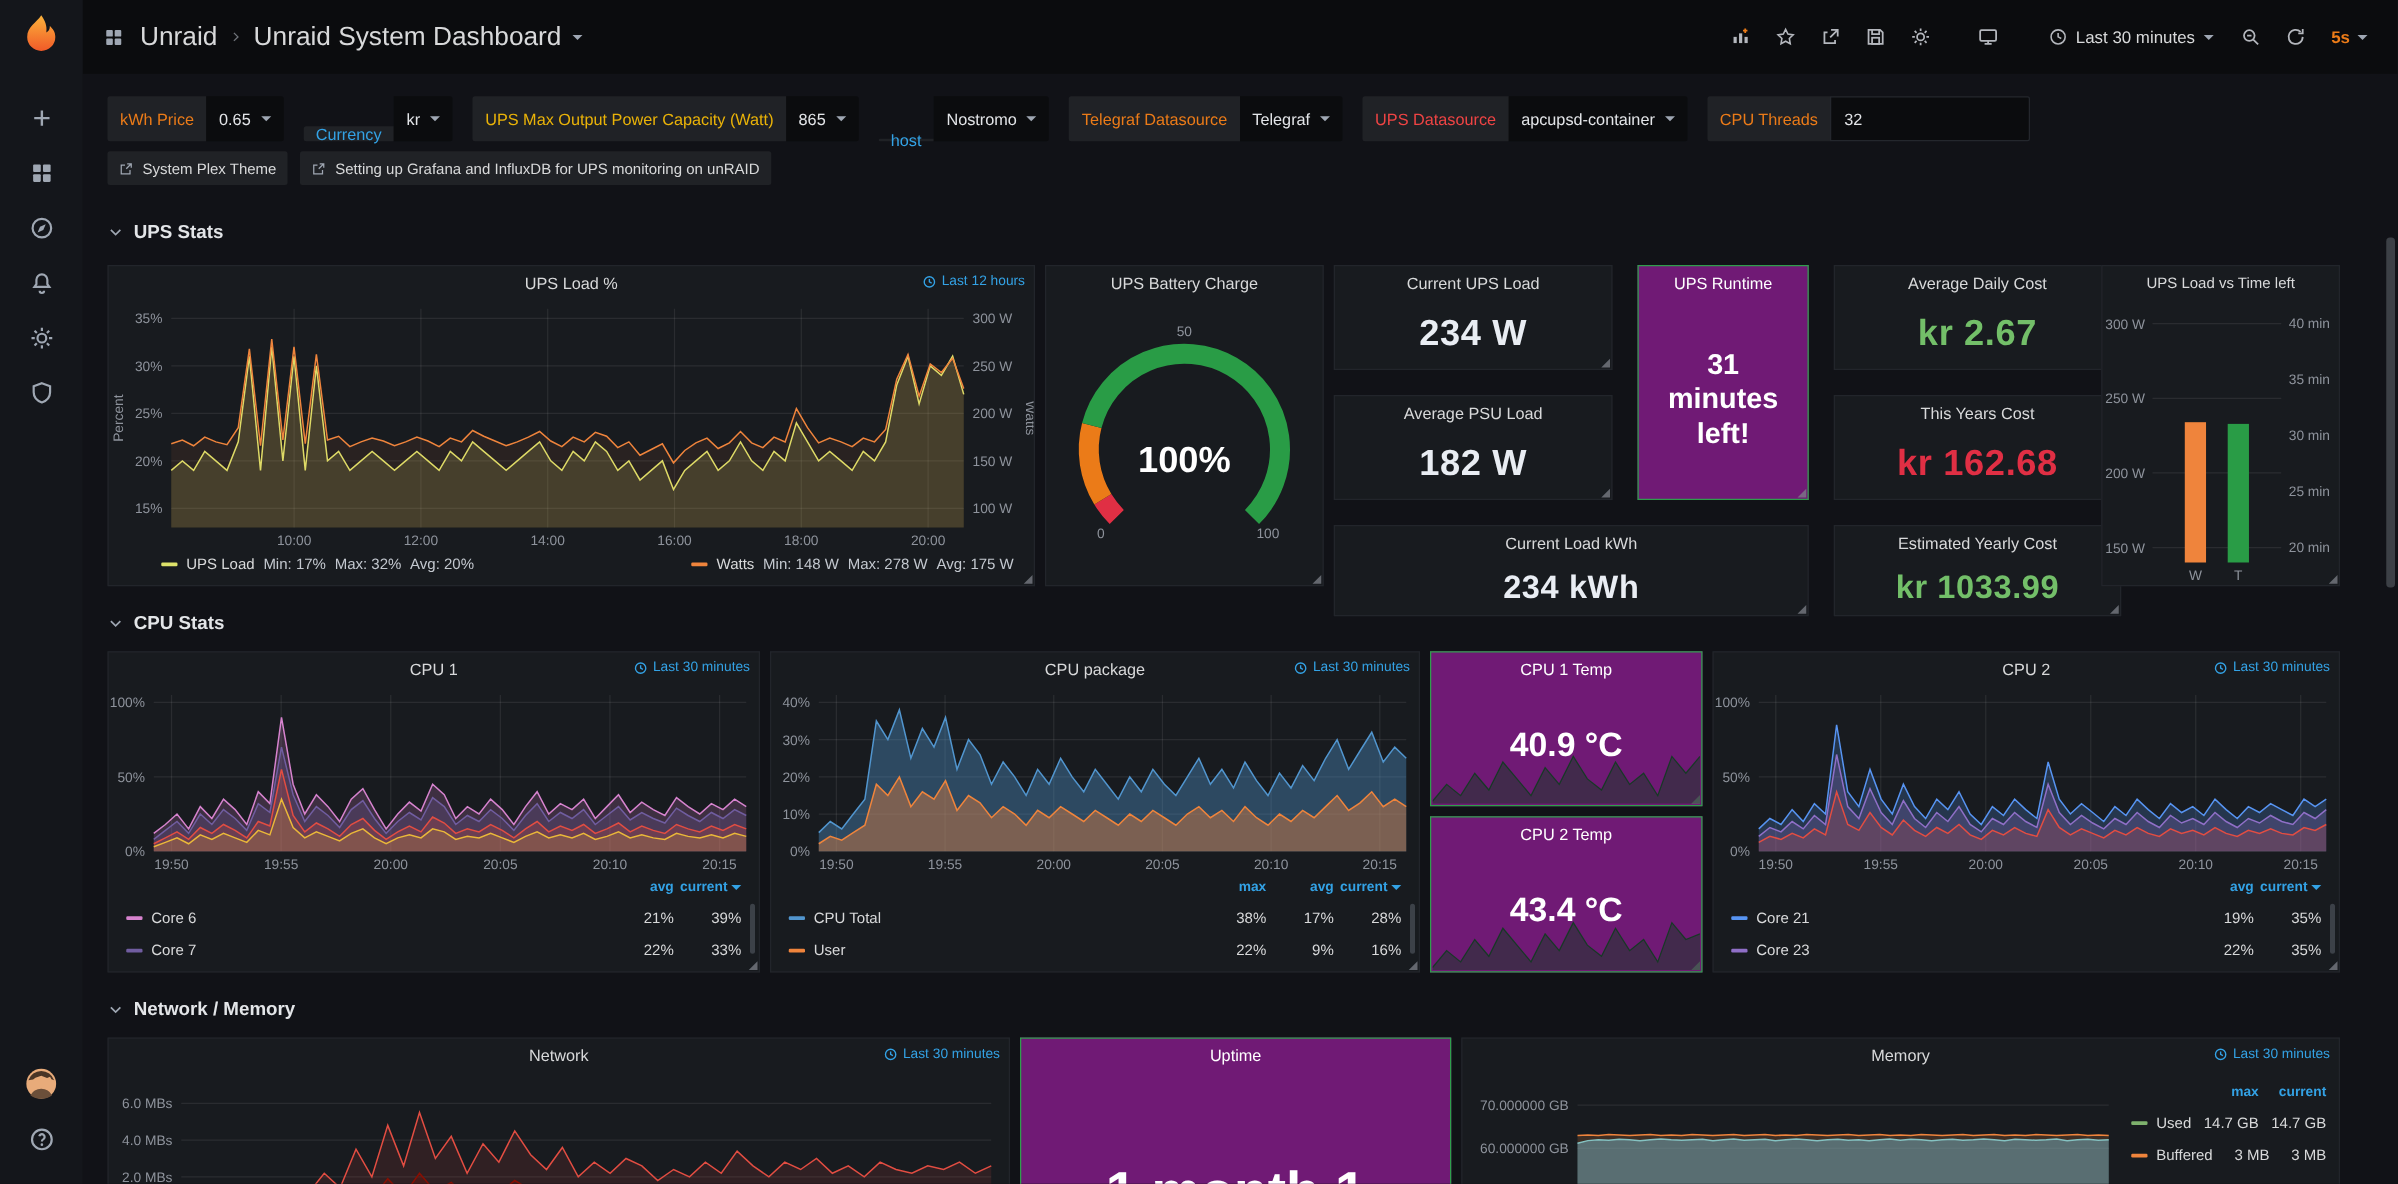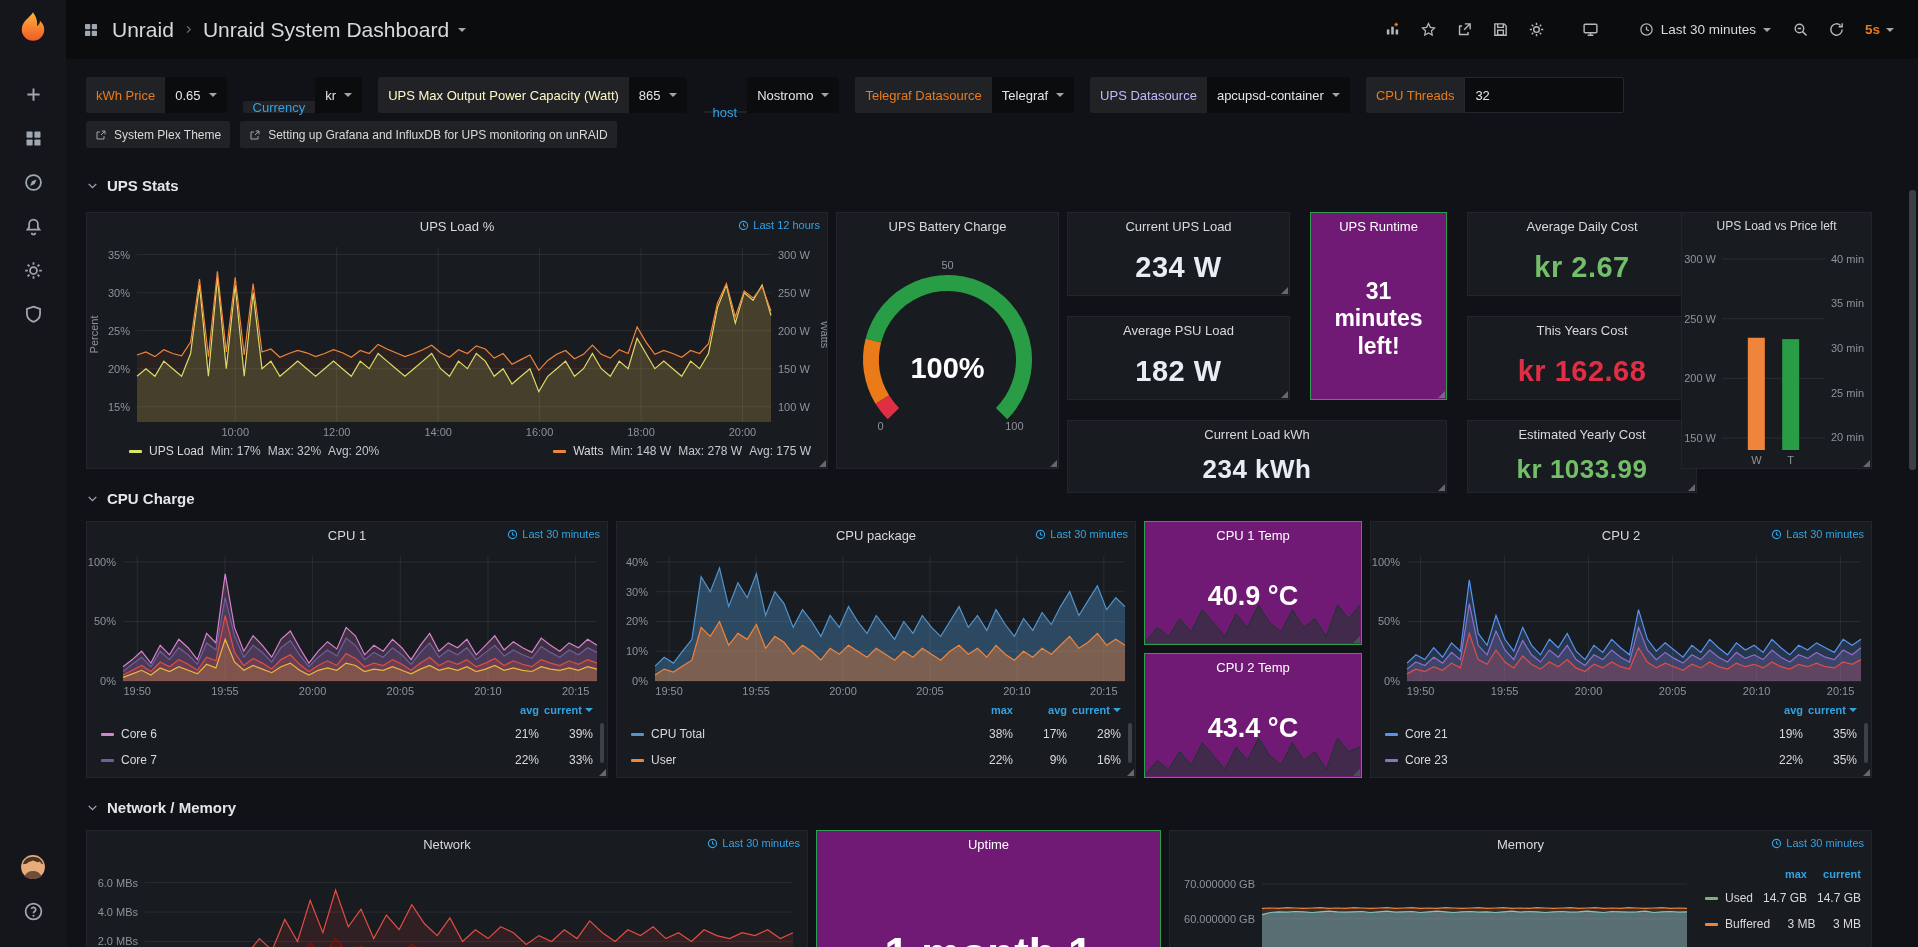--- a/index.html
+++ b/index.html
@@ -263,42 +263,42 @@
           </span>
       </div>
       <div class="var">
         <span class="var-label" style="color: rgb(51, 162, 229); margin-top: 24px;">Currency</span>
         <span class="var-value">
             <span>kr</span>
             <i class="caret"></i>
           </span>
       </div>
       <div class="var">
-        <span class="var-label" style="color: #fef9c3; text-align: center;">UPS Max Output Power Capacity (Watt)</span>
+        <span class="var-label" style="color: #eab308; text-align: center;">UPS Max Output Power Capacity (Watt)</span>
         <span class="var-value">
             <span>865</span>
             <i class="caret"></i>
           </span>
       </div>
       <div class="var">
         <span class="var-label" style="color: rgb(51, 162, 229); margin-top: 34px;">host</span>
         <span class="var-value">
             <span>Nostromo</span>
             <i class="caret"></i>
           </span>
       </div>
       <div class="var">
         <span class="var-label" style="color: rgb(235, 123, 24);">Telegraf Datasource</span>
         <span class="var-value">
             <span>Telegraf</span>
             <i class="caret"></i>
           </span>
       </div>
       <div class="var">
-        <span class="var-label" style="color: #c4b5fd;">UPS Datasource</span>
+        <span class="var-label" style="color: #ef4444;">UPS Datasource</span>
         <span class="var-value">
             <span>apcupsd-container</span>
             <i class="caret"></i>
           </span>
       </div>
       <div class="var">
         <span class="var-label" style="color: rgb(235, 123, 24);">CPU Threads</span>
         <input class="var-input" value="32" style="">
       </div>
     </div>
@@ -452,21 +452,21 @@
         <div class="panel" style="grid-column:3;grid-row:3">
           <div class="panel-header">
               <span>Estimated Yearly Cost</span>
             </div>
           <div class="stat-value sm green-text">kr 1033.99</div>
         </div>
       </div>
 
       <div class="panel" style="width:191px">
         <div class="panel-header">
-          <span style="font-size:12px">UPS Load vs Price left</span>
+          <span style="font-size:12px">UPS Load vs Time left</span>
         </div>
         <div class="chart">
             <svg width="189" height="229">
               <line x1="40" y1="199.05882352941177" x2="143" y2="199.05882352941177" stroke="rgba(255,255,255,0.08)"></line>
               <text x="34" y="203.05882352941177" text-anchor="end" fill="#8e939c" font-size="11">150 W</text>
               <line x1="40" y1="139.35294117647058" x2="143" y2="139.35294117647058" stroke="rgba(255,255,255,0.08)"></line>
               <text x="34" y="143.35294117647058" text-anchor="end" fill="#8e939c" font-size="11">200 W</text>
               <line x1="40" y1="79.6470588235294" x2="143" y2="79.6470588235294" stroke="rgba(255,255,255,0.08)"></line>
               <text x="34" y="83.6470588235294" text-anchor="end" fill="#8e939c" font-size="11">250 W</text>
               <line x1="40" y1="19.94117647058824" x2="143" y2="19.94117647058824" stroke="rgba(255,255,255,0.08)"></line>
@@ -482,21 +482,21 @@
               <text x="108.66666666666667" y="225" text-anchor="middle" fill="#8e939c" font-size="11">T</text>
             </svg>
           </div>
       </div>
     </div>
 
     <div class="section-header">
       <svg class="chev" viewBox="0 0 24 24">
           <path d="M5 9l7 7 7-7" fill="none" stroke="currentColor" stroke-width="2.5"></path>
         </svg>
-      <span>CPU Charge</span>
+      <span>CPU Stats</span>
     </div>
 
     <div class="row r257">
 
       <div class="panel" style="width:522px">
         <div class="panel-header">
           <span>CPU 1</span>
           <span class="time-override">
             <svg class="mini-clock" viewBox="0 0 24 24">
                 <circle cx="12" cy="12" r="9"></circle>

